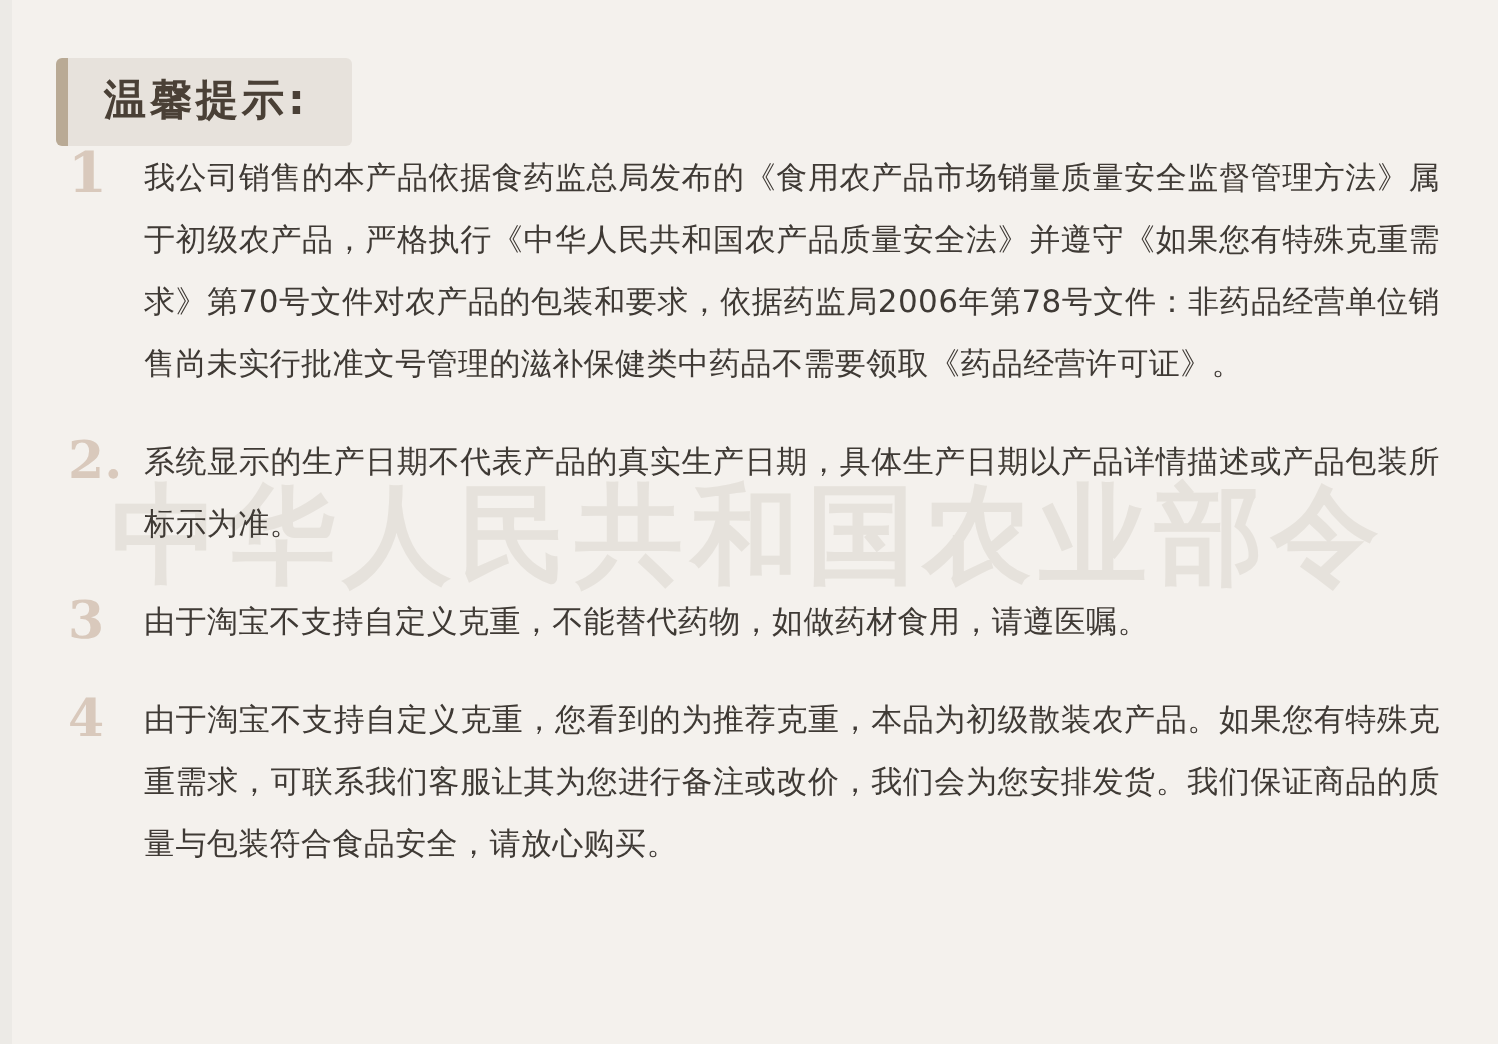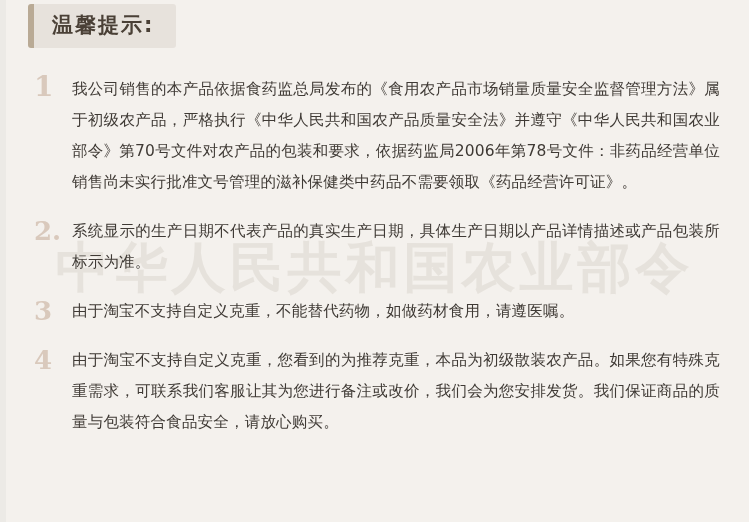--- a/index.html
+++ b/index.html
@@ -46,21 +46,21 @@
     font-weight: bold;
     font-family: "DejaVu Sans", "Liberation Sans", sans-serif;
     user-select: none;
     pointer-events: none;
     z-index: 1;
   }
 
   .title-tab {
     position: absolute;
     left: 28px;
-    top: 4px;
+    top: 29px;
     background: #e7e2dc;
     border-left: 6px solid #b9aa95;
     border-radius: 3px;
     padding: 11px 22px 12px 18px;
     z-index: 3;
   }
   .title-tab .title-text {
     font-size: 21px;
     font-weight: bold;
     color: #4a4036;
@@ -116,21 +116,21 @@
   <div class="watermark">中华人民共和国农业部令</div>
 
   <div class="title-tab">
     <div class="title-text">温馨提示:</div>
   </div>
 
   <div class="content">
 
     <div class="item item-1">
       <div class="num">1</div>
-      <div class="txt">我公司销售的本产品依据食药监总局发布的《食用农产品市场销量质量安全监督管理方法》属于初级农产品，严格执行《中华人民共和国农产品质量安全法》并遵守《中华人民共和国农业部令》第70号文件对农产品的包装和要求，依据药监局2006年第78号文件：非药品经营单位销售尚未实行批准文号管理的滋补保健类中药品不需要领取《药品经营许可证》。</div>
+      <div class="txt">我公司销售的本产品依据食药监总局发布的《食用农产品市场销量质量安全监督管理方法》属于初级农产品，严格执行《中华人民共和国农产品质量安全法》并遵守《如果您有特殊克重需求》第70号文件对农产品的包装和要求，依据药监局2006年第78号文件：非药品经营单位销售尚未实行批准文号管理的滋补保健类中药品不需要领取《药品经营许可证》。</div>
     </div>
 
     <div class="item item-2">
       <div class="num">2.</div>
       <div class="txt">系统显示的生产日期不代表产品的真实生产日期，具体生产日期以产品详情描述或产品包装所标示为准。</div>
     </div>
 
     <div class="item item-3">
       <div class="num">3</div>
       <div class="txt">由于淘宝不支持自定义克重，不能替代药物，如做药材食用，请遵医嘱。</div>

